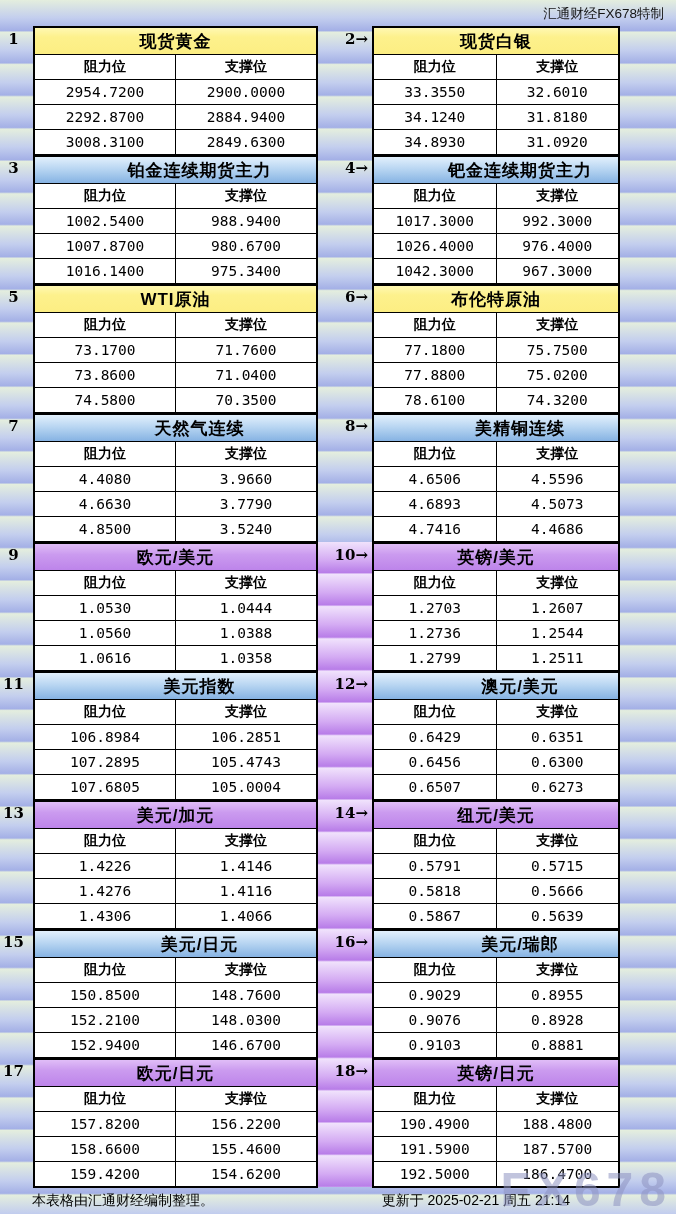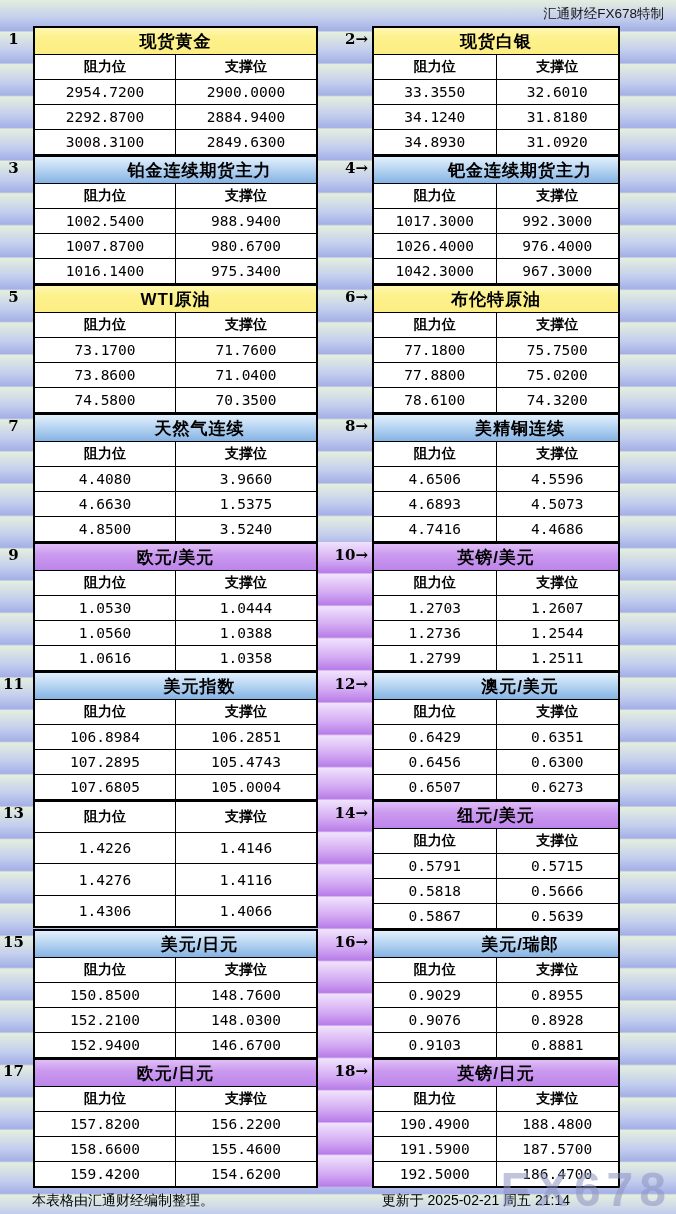--- a/index.html
+++ b/index.html
@@ -232,21 +232,21 @@
         <tr class="head">
           <td>阻力位</td>
           <td>支撑位</td>
         </tr>
         <tr class="data">
           <td>4.4080</td>
           <td>3.9660</td>
         </tr>
         <tr class="data">
           <td>4.6630</td>
-          <td>1.5375</td>
+          <td>3.7790</td>
         </tr>
         <tr class="data">
           <td>4.8500</td>
           <td>3.5240</td>
         </tr>
       </tbody>
     </table>
     <div class="num gap-num">8→</div>
     <table class="quote right-table">
       <tbody>
@@ -375,20 +375,23 @@
         </tr>
       </tbody>
     </table>
     <div class="right-margin"></div>
   </div>
 
   <div class="section">
     <div class="num left-num">13</div>
     <table class="quote left-table">
       <tbody>
+        <tr class="title">
+          <td colspan="2" class="title-cell purple">美元/加元</td>
+        </tr>
         <tr class="head">
           <td>阻力位</td>
           <td>支撑位</td>
         </tr>
         <tr class="data">
           <td>1.4226</td>
           <td>1.4146</td>
         </tr>
         <tr class="data">
           <td>1.4276</td>

